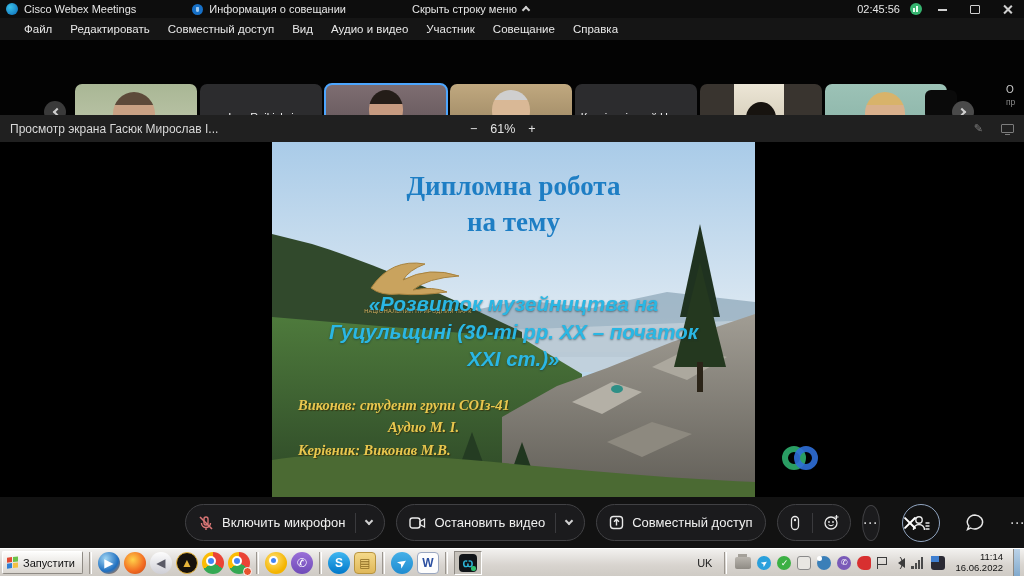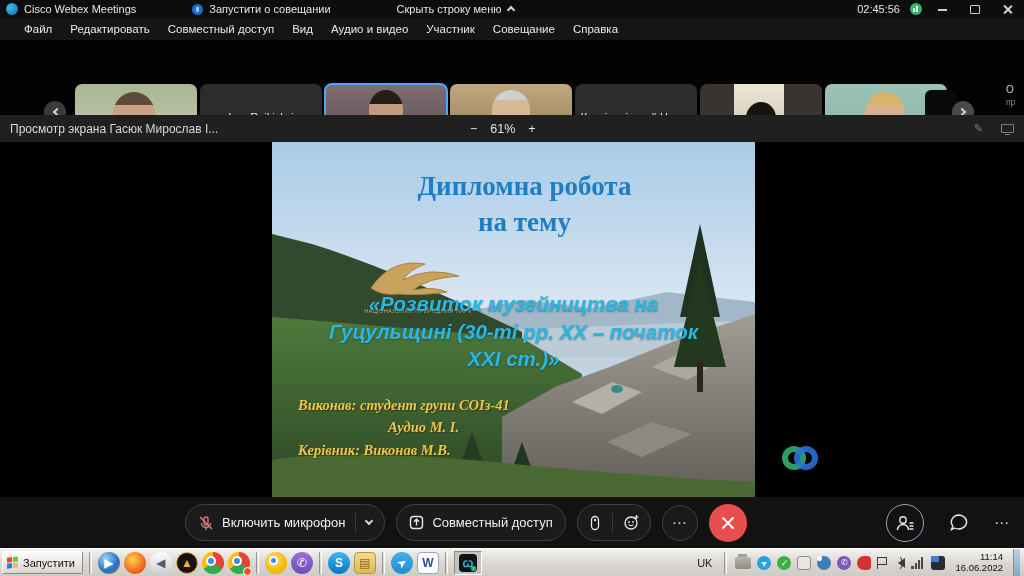--- a/index.html
+++ b/index.html
@@ -64,21 +64,21 @@
   .zoomctl { position:absolute; left:470px; top:0; height:27px; display:flex; align-items:center; gap:13px;
     color:#e3e3e3; font-size:12.5px; }
   .sharebar .ricons { margin-left:auto; display:flex; align-items:center; gap:18px; color:#7c7c7c; font-size:11px; }
   .monico { width:13px; height:9px; border:1.3px solid #7c7c7c; border-radius:1px; position:relative; }
   .monico::after { content:""; position:absolute; left:3px; bottom:-3px; width:5px; height:1.5px; background:#7c7c7c; }
 
   
   .stage { position:absolute; top:142px; left:0; width:1024px; height:355px; background:#000; }
   .slide { position:absolute; left:272px; top:0; width:483px; height:355px; overflow:hidden; background:#bcd6ea; }
   .slide svg.land { position:absolute; inset:0; }
-  .sl-title { position:absolute; top:26px; left:11px; width:100%; text-align:center;
+  .sl-title { position:absolute; top:26px; left:0; width:100%; text-align:center;
     font-family:"Liberation Serif","DejaVu Serif",serif; font-weight:bold; font-size:27px; line-height:1.35;
     color:#1e7ec4; }
   .sl-sub { position:absolute; top:148px; left:10px; width:463px; text-align:center; font-weight:bold;
     font-size:20.5px; line-height:1.35; color:#2ab7e4; text-shadow:0 1px 2px rgba(20,50,60,.55);font-style:italic; }
   .sl-credits { position:absolute; top:252px; left:26px; font-family:"Liberation Serif","DejaVu Serif",serif;
     font-style:italic; font-weight:bold; font-size:14.5px; line-height:1.55; color:#e9c74e;
     text-shadow:1px 1px 1px rgba(50,35,0,.65); }
   .sl-credits .l2 { padding-left:90px; }
   .logo { position:absolute; left:86px; top:110px; width:120px; text-align:center; }
   .logo .cap { font-size:5.5px; color:#d8b96a; letter-spacing:.4px; text-shadow:0 0 1px #3a2f10; }
@@ -148,21 +148,21 @@
 </style>
 </head>
 <body>
 
 <div class="screen">
 
   <div class="titlebar">
     <span class="wbx-logo"></span>
     <span>Cisco Webex Meetings</span>
     <span class="shield"></span>
-    <span>Запустити о совещании</span>
+    <span>Информация о совещании</span>
     <span class="hidemenu">
       <span>Скрыть строку меню</span>
       <span class="chev up"></span>
     </span>
     <span class="tb-right">
       <span>02:45:56</span>
       <span class="conn"></span>
       <span class="winbtn min"></span>
       <span class="winbtn max"></span>
       <span class="winbtn close"></span>
@@ -315,20 +315,29 @@
       <svg class="cicon" width="16" height="16" viewBox="0 0 16 16">
         <rect x="6" y="2" width="4" height="8" rx="2" fill="none" stroke="#d97676" stroke-width="1.4"></rect>
         <path d="M3.5,8 a4.5,4.5 0 0 0 9,0 M8,12.5 L8,15" fill="none" stroke="#d97676" stroke-width="1.4"></path>
         <line x1="2" y1="2" x2="14" y2="14" stroke="#d97676" stroke-width="1.6"></line>
       </svg>
       <span>Включить микрофон</span>
       <span class="sep"></span>
       <span class="chev down"></span>
     </div>
 
+    <div class="pill">
+      <svg class="cicon" width="17" height="14" viewBox="0 0 17 14">
+        <rect x="1" y="2" width="10" height="10" rx="2.5" fill="none" stroke="#e8e8e8" stroke-width="1.4"></rect>
+        <path d="M11,5.5 L15.5,3 L15.5,11 L11,8.5 Z" fill="none" stroke="#e8e8e8" stroke-width="1.3"></path>
+      </svg>
+      <span>Остановить видео</span>
+      <span class="sep"></span>
+      <span class="chev down"></span>
+    </div>
 
     <div class="pill">
       <svg class="cicon" width="15" height="15" viewBox="0 0 15 15">
         <rect x="1.5" y="1.5" width="12" height="12" rx="3" fill="none" stroke="#e8e8e8" stroke-width="1.4"></rect>
         <path d="M7.5,10.5 L7.5,4.5 M5,6.8 L7.5,4.2 L10,6.8" fill="none" stroke="#e8e8e8" stroke-width="1.4"></path>
       </svg>
       <span>Совместный доступ</span>
     </div>
 
     <div class="pill" style="padding:0 10px;">

